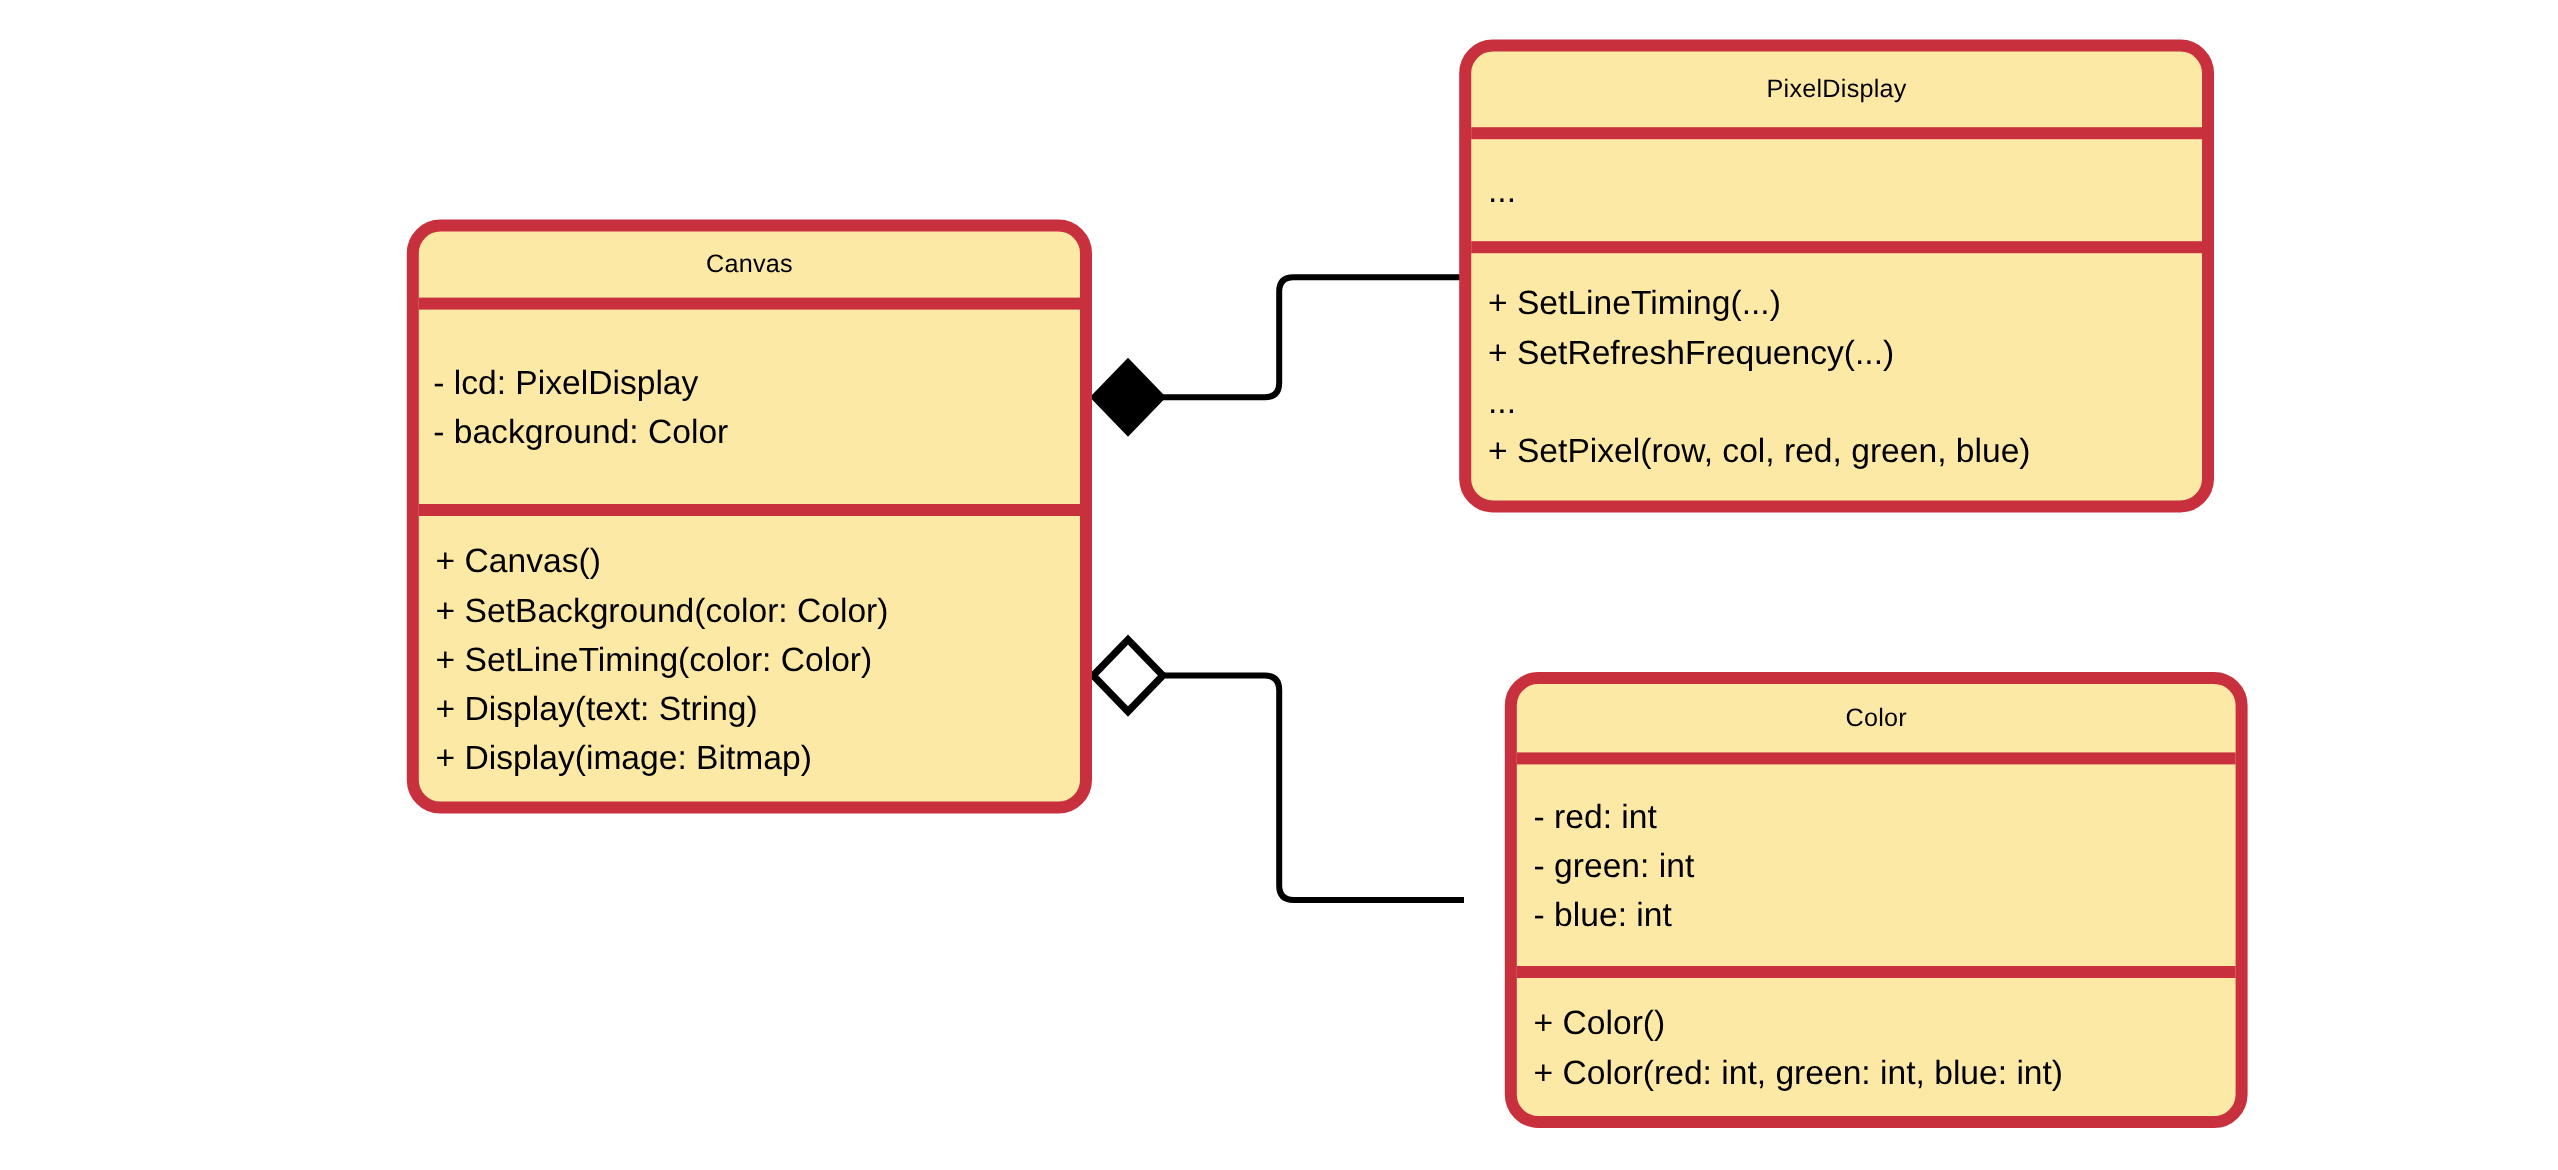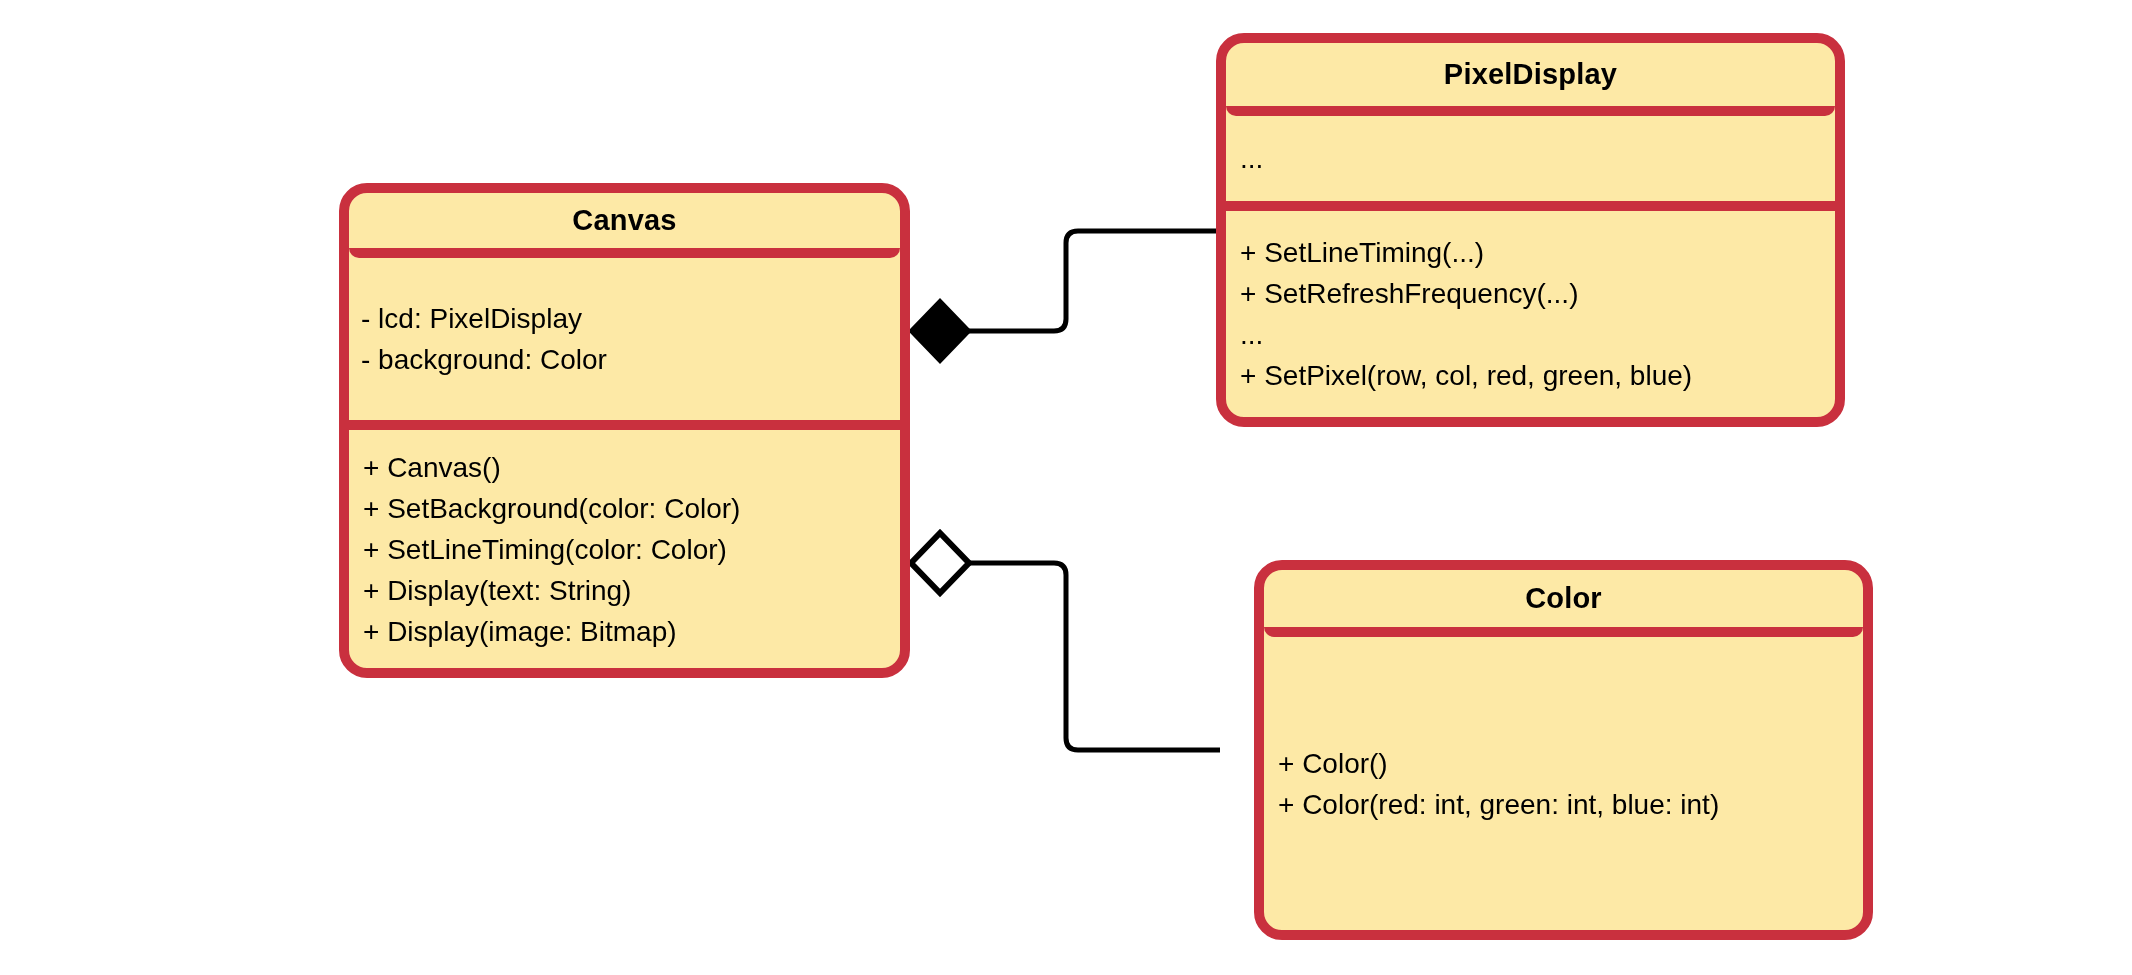--- a/index.html
+++ b/index.html
@@ -31,24 +31,23 @@
     flex-direction: column;
     color: #000000;
   }
   .uml-title {
     box-sizing: border-box;
     flex: 0 0 auto;
     border-bottom: 10px solid #C9303E;
     display: flex;
     align-items: center;
     justify-content: center;
-    font-size: 29px;
-    font-weight: bold;
+    font-size: 21px;
+    font-weight: normal;
     letter-spacing: 0.2px;
-    border-radius: 10px;
   }
   .uml-section {
     box-sizing: border-box;
     flex: 0 0 auto;
     display: flex;
     flex-direction: column;
     justify-content: center;
     padding-left: 14px;
     padding-right: 8px;
     font-size: 28px;
@@ -114,19 +113,24 @@
     <div class="uml-section grow">
       <div class="uml-line">+ SetLineTiming(...)</div>
       <div class="uml-line">+ SetRefreshFrequency(...)</div>
       <div class="uml-line">...</div>
       <div class="uml-line">+ SetPixel(row, col, red, green, blue)</div>
     </div>
   </div>
 
   <div class="uml-class" id="class-color">
     <div class="uml-title">Color</div>
+    <div class="uml-section uml-attrs divided">
+      <div class="uml-line">- red: int</div>
+      <div class="uml-line">- green: int</div>
+      <div class="uml-line">- blue: int</div>
+    </div>
     <div class="uml-section grow">
       <div class="uml-line">+ Color()</div>
       <div class="uml-line">+ Color(red: int, green: int, blue: int)</div>
     </div>
   </div>
 
 </div>
 
 </body></html>

